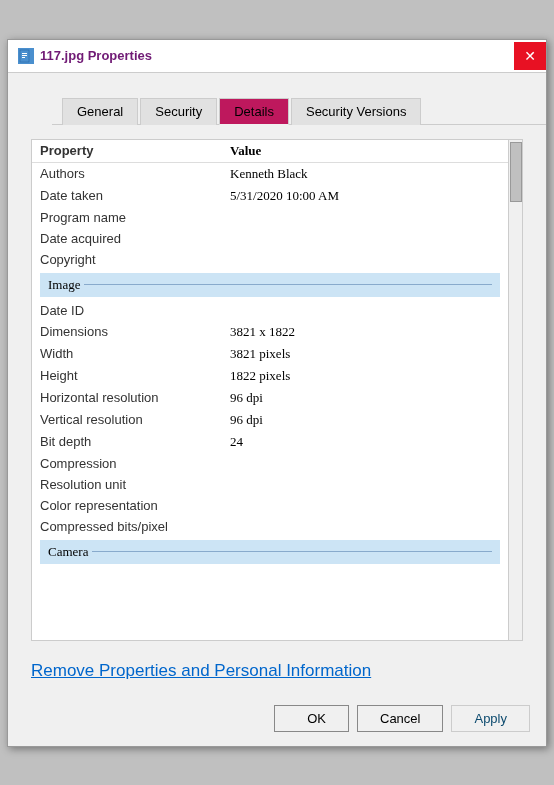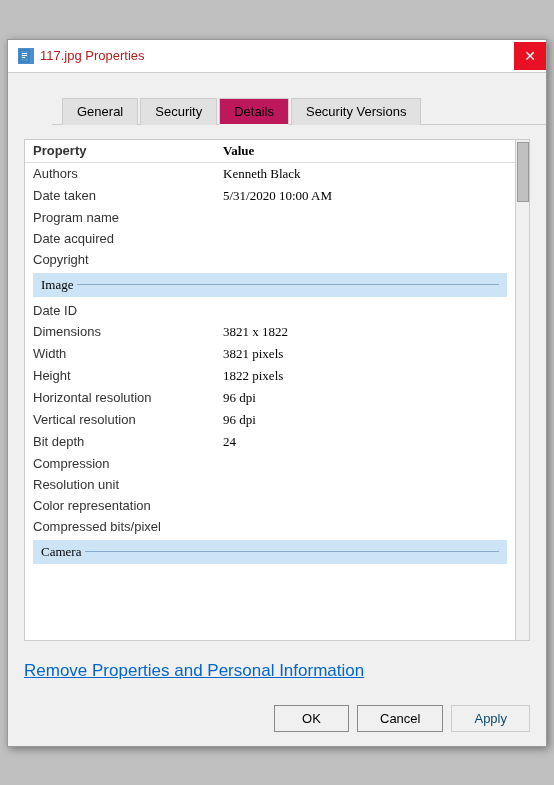--- a/index.html
+++ b/index.html
@@ -37,22 +37,22 @@
       height: 16px;
       background: #4a8fce;
       display: flex;
       align-items: center;
       justify-content: center;
       font-size: 10px;
       color: white;
     }
     .title-text {
       font-size: 13px;
-      font-weight: normal;
-      color: #b91c1c;
+      font-weight: bold;
+      color: #701a75;
     }
     .close-btn {
       width: 32px;
       height: 28px;
       background: #e81123;
       border: none;
       cursor: pointer;
       display: flex;
       align-items: center;
       justify-content: center;
@@ -80,21 +80,21 @@
       position: relative;
       top: 1px;
     }
     .tab.active {
       background: #be185d;
       border-bottom: 1px solid #f0f0f0;
       z-index: 1;
       font-weight: normal;
     }
     .content {
-      padding: 14px 16px;
+      padding: 14px 23px;
     }
     .details-box {
       border: 1px solid #ccc;
       background: #fff;
       position: relative;
     }
     .details-scroll {
       height: 500px;
       overflow: hidden;
       position: relative;
@@ -154,20 +154,21 @@
       gap: 8px;
       padding: 10px 16px 14px;
     }
     .btn {
       padding: 5px 22px;
       font-size: 13px;
       border: 1px solid #888;
       background: #f0f0f0;
       cursor: pointer;
       min-width: 75px;
+      text-align: right;
     }
     .btn.disabled {
       color: #0c4a6e;
       cursor: default;
       border-color: #ccc;
     }
     .section-td-full {
       padding: 0;
     }
     .section-full {

